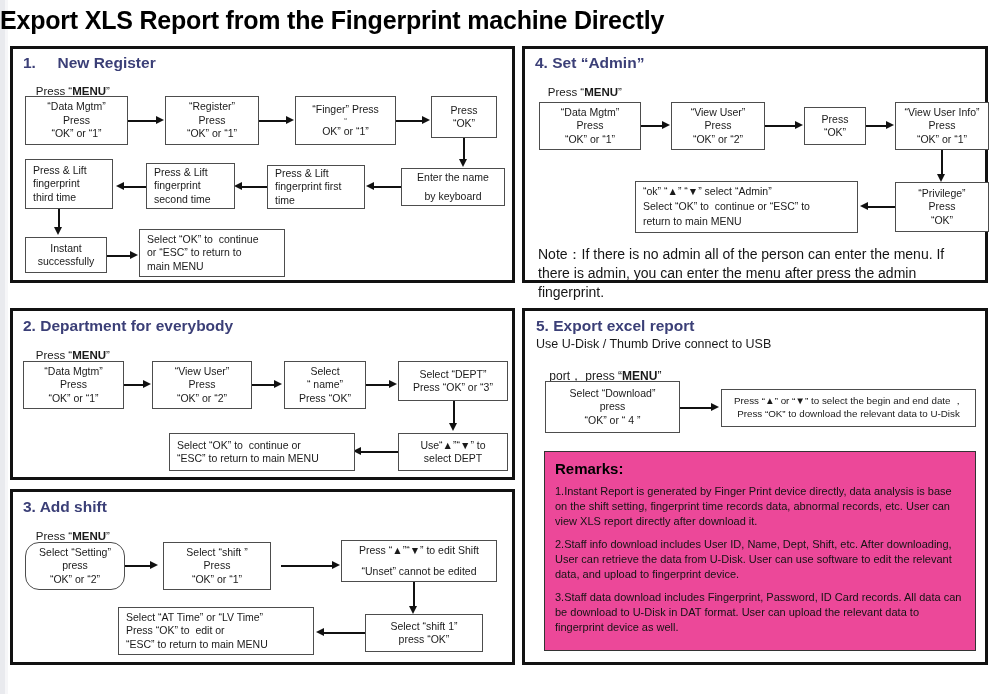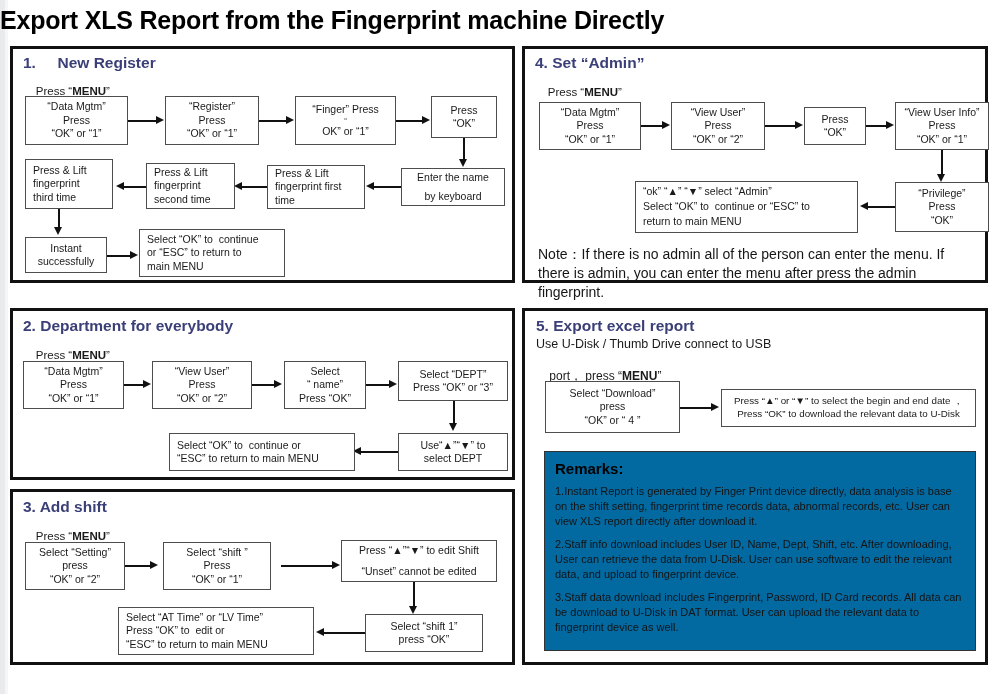--- a/index.html
+++ b/index.html
@@ -67,21 +67,21 @@
   .ahead.r{border-top:4.5px solid transparent;border-bottom:4.5px solid transparent;border-left:8px solid #111;}
   .ahead.l{border-top:4.5px solid transparent;border-bottom:4.5px solid transparent;border-right:8px solid #111;}
   .ahead.d{border-left:4.5px solid transparent;border-right:4.5px solid transparent;border-top:8px solid #111;}
 
   .note{
     position:absolute;font-size:14px;line-height:1.35;color:#151515;
   }
   .remarks{
     position:absolute;
     border:1.5px solid #333;
-    background:#0369a1;
+    background:#ec4899;
     box-sizing:border-box;
     padding:8px 10px 6px 10px;
   }
   .remarks h4{
     margin:0 0 7px 0;font-size:15px;font-weight:bold;color:#000;
   }
   .remarks p{
     margin:0 0 8px 0;font-size:11px;line-height:1.36;color:#141414;
   }
 </style>
@@ -229,21 +229,21 @@
   </div>
 </div>
 
 <div class="panel" style="left:10px;top:489px;width:505px;height:176px;">
 
   <div class="sec-head" style="left:10px;top:6px;">3. Add shift</div>
   <div class="sec-sub" style="left:10px;top:26px;">
     <span>Press “</span><b>MENU</b><span>”</span>
   </div>
 
-  <div class="fbox" style="left:12px;top:50px;width:100px;height:48px;">
+  <div class="fbox" style="left:12px;top:50px;width:100px;height:48px;border-radius:14px;">
     <span class="ln">Select “Setting”</span>
     <span class="ln">press</span>
     <span class="ln">“OK” or “2”</span>
   </div>
   <div class="arr h" style="left:112px;top:73px;width:26px;"></div>
   <div class="ahead r" style="left:137px;top:69px;"></div>
 
   <div class="fbox" style="left:150px;top:50px;width:108px;height:48px;">
     <span class="ln">Select “shift ”</span>
     <span class="ln">Press</span>

